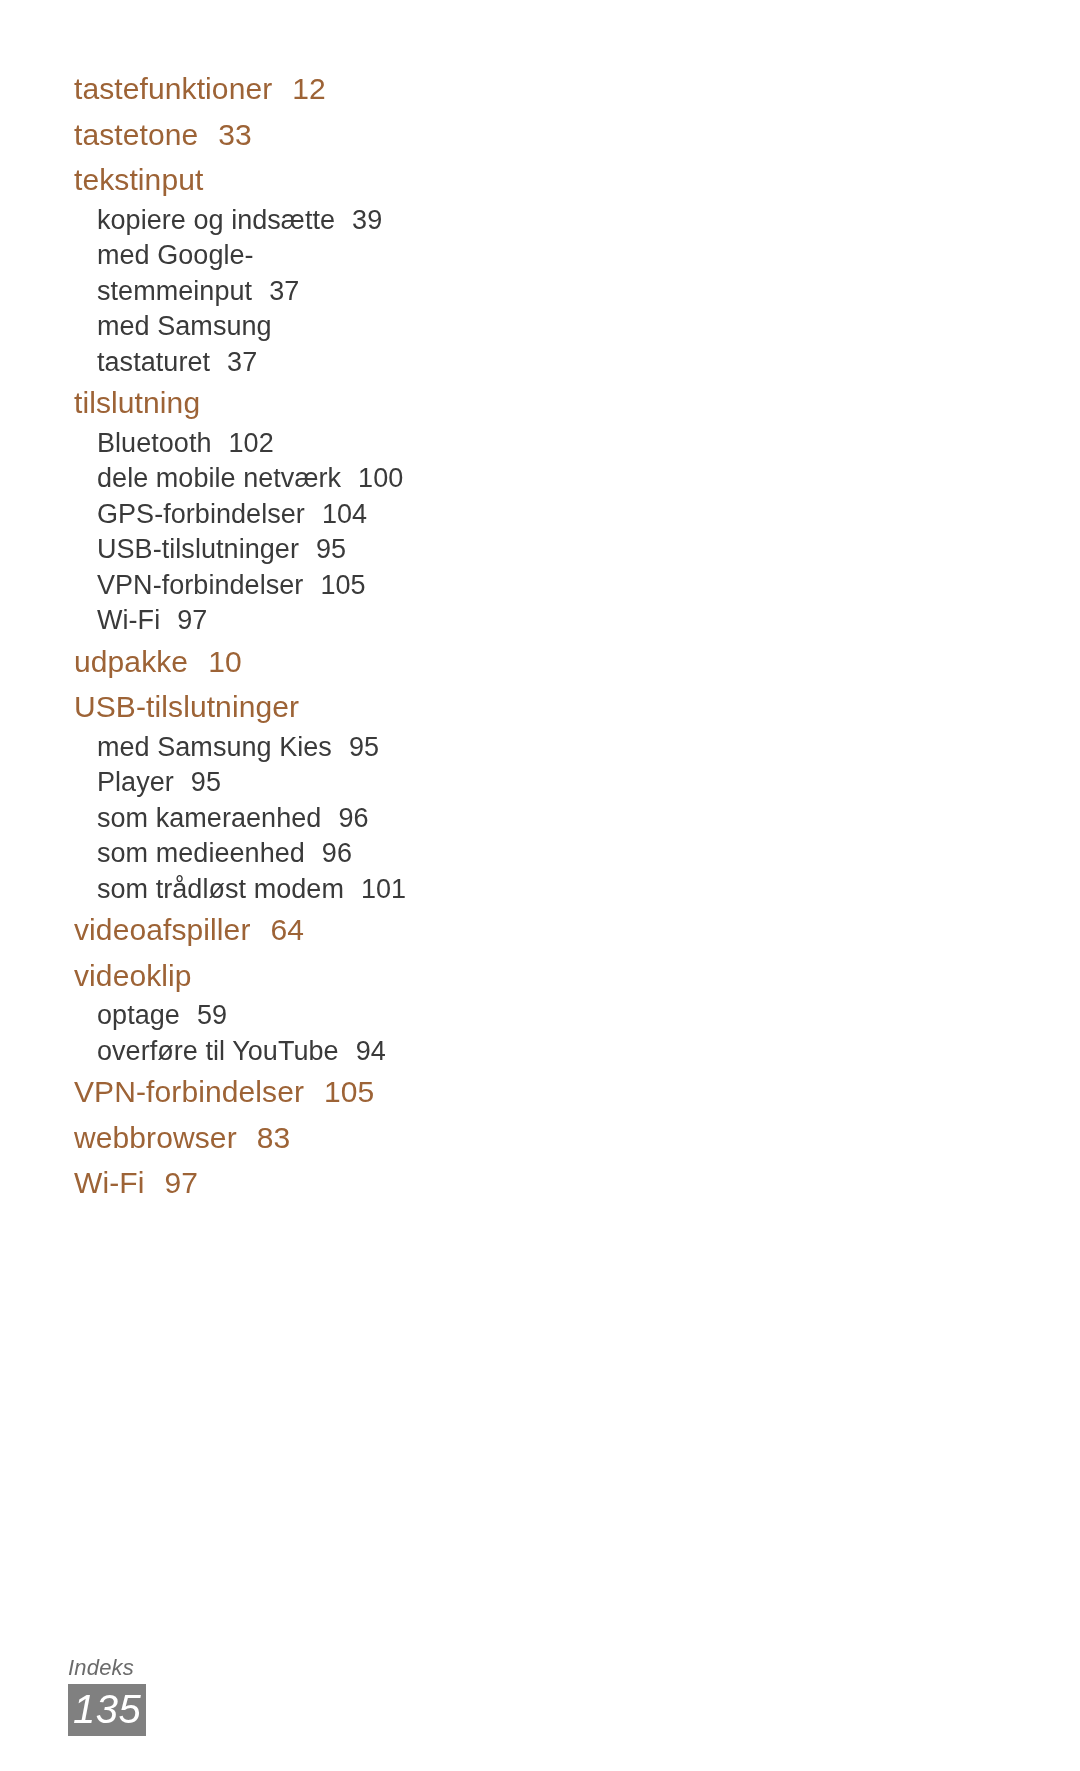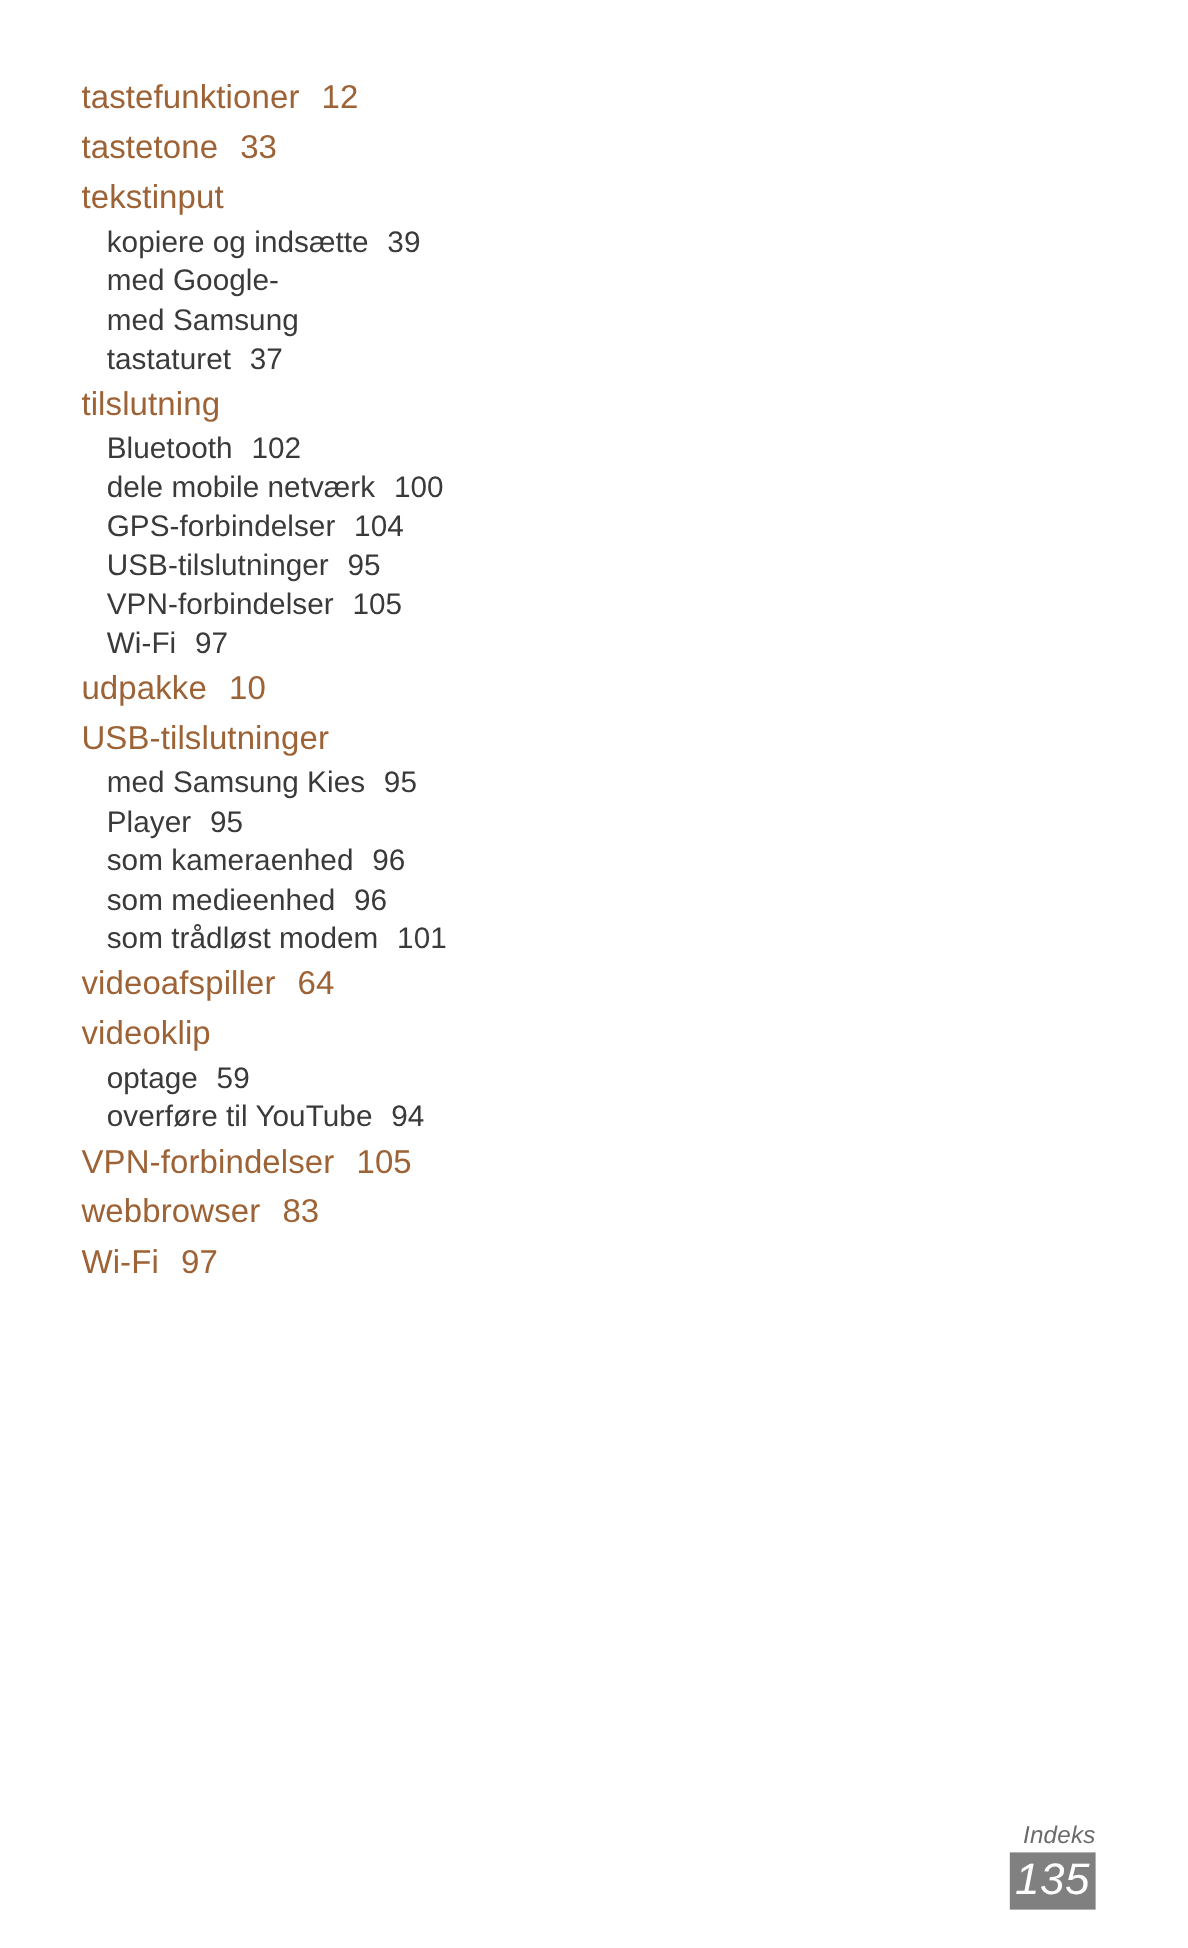--- a/index.html
+++ b/index.html
@@ -49,22 +49,22 @@
   .entry-sub .pageno {
     margin-left: 17px;
   }
   .entry-sub.cont {
     
   }
   .footer {
     position: absolute;
     left: 0;
     top: 1655px;
-    width: 996px;
-    text-align: right;
+    width: 1080px;
+    text-align: left;
   }
   .footer-label {
     display: block;
     color: #6b6b6b;
     font-family: "Liberation Sans", sans-serif;
     font-style: italic;
     font-size: 22px;
     line-height: 26px;
     letter-spacing: 0.2px;
     margin-left: 68px;
@@ -90,20 +90,21 @@
 
 <div class="page">
 
   <div class="index-column" id="index-column">
       <div class="entry-main"><span>tastefunktioner</span><span class="pageno">12</span></div>
       <div class="entry-main"><span>tastetone</span><span class="pageno">33</span></div>
       <div class="entry-main"><span>tekstinput</span></div>
       <ul class="sub-list">
         <li class="entry-sub"><span>kopiere og indsætte</span><span class="pageno">39</span></li>
         <li class="entry-sub"><span>med Google-</span></li>
+        <li class="entry-sub cont"><span>stemmeinput</span><span class="pageno">37</span></li>
         <li class="entry-sub"><span>med Samsung</span></li>
         <li class="entry-sub cont"><span>tastaturet</span><span class="pageno">37</span></li>
       </ul>
       <div class="entry-main"><span>tilslutning</span></div>
       <ul class="sub-list">
         <li class="entry-sub"><span>Bluetooth</span><span class="pageno">102</span></li>
         <li class="entry-sub"><span>dele mobile netværk</span><span class="pageno">100</span></li>
         <li class="entry-sub"><span>GPS-forbindelser</span><span class="pageno">104</span></li>
         <li class="entry-sub"><span>USB-tilslutninger</span><span class="pageno">95</span></li>
         <li class="entry-sub"><span>VPN-forbindelser</span><span class="pageno">105</span></li>

